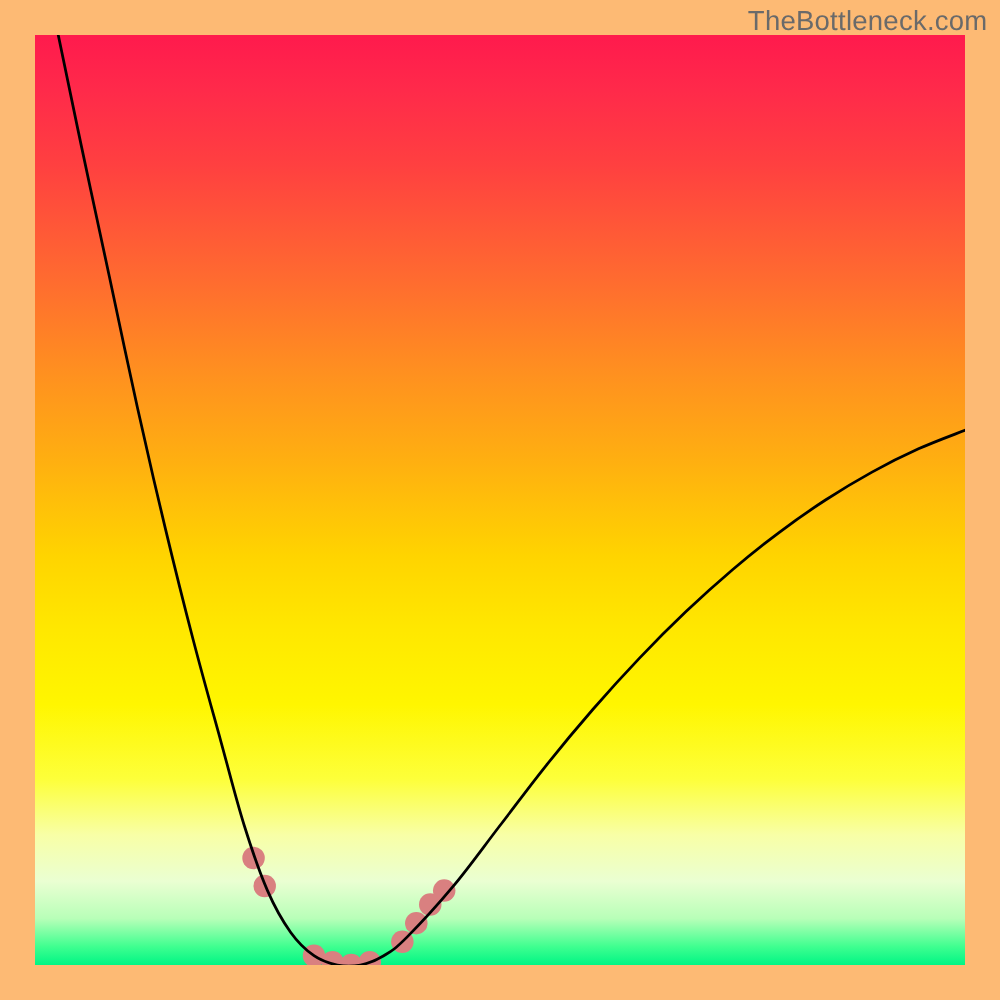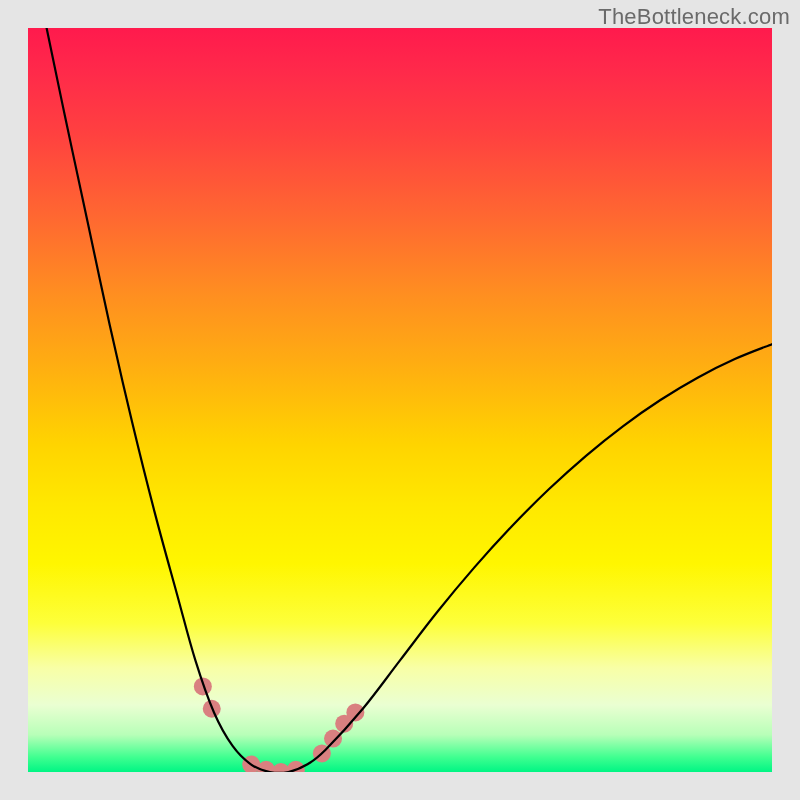--- a/index.html
+++ b/index.html
@@ -7,21 +7,21 @@
     padding: 0;
     width: 800px;
     height: 800px;
     background: #000;
     overflow: hidden;
     font-family: Arial, Helvetica, sans-serif;
   }
   .frame {
     position: absolute;
     inset: 0;
-    background: #e5e5e5;
+    background: #fdba74;
   }
   .plot {
     position: absolute;
     left: 28px;
     top: 28px;
     width: 744px;
     height: 744px;
     overflow: hidden;
   }
   .gradient {

